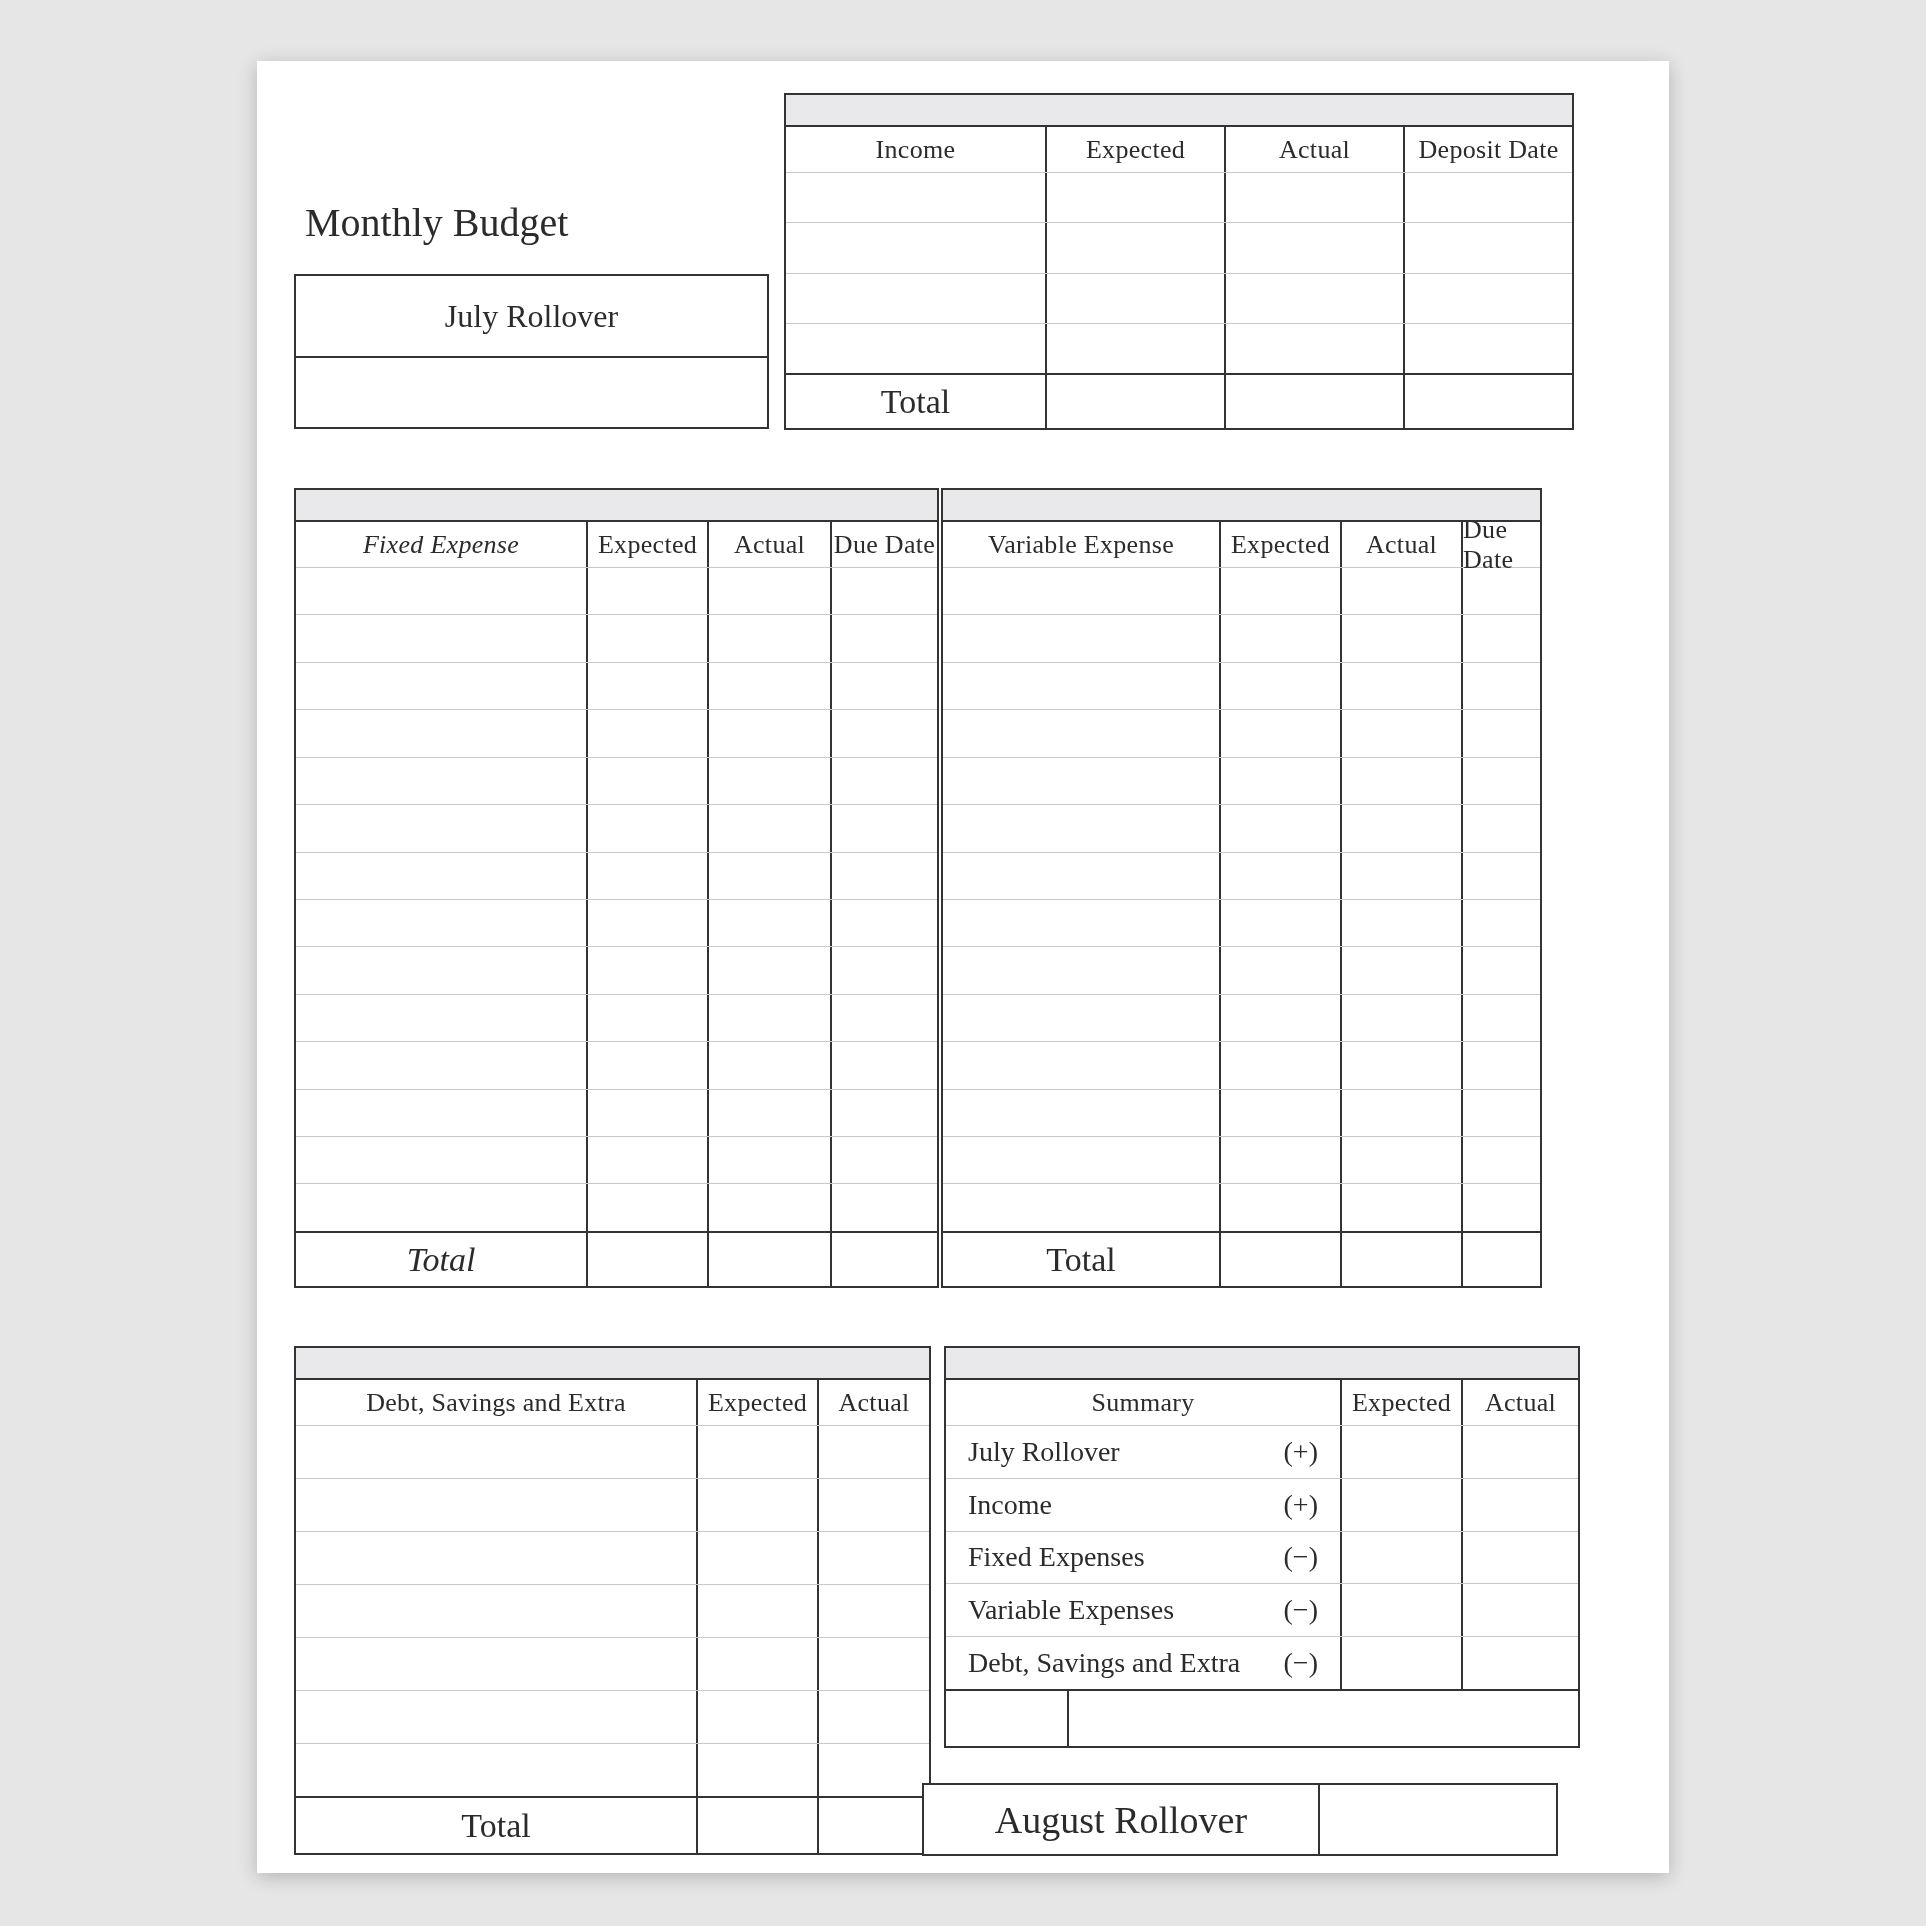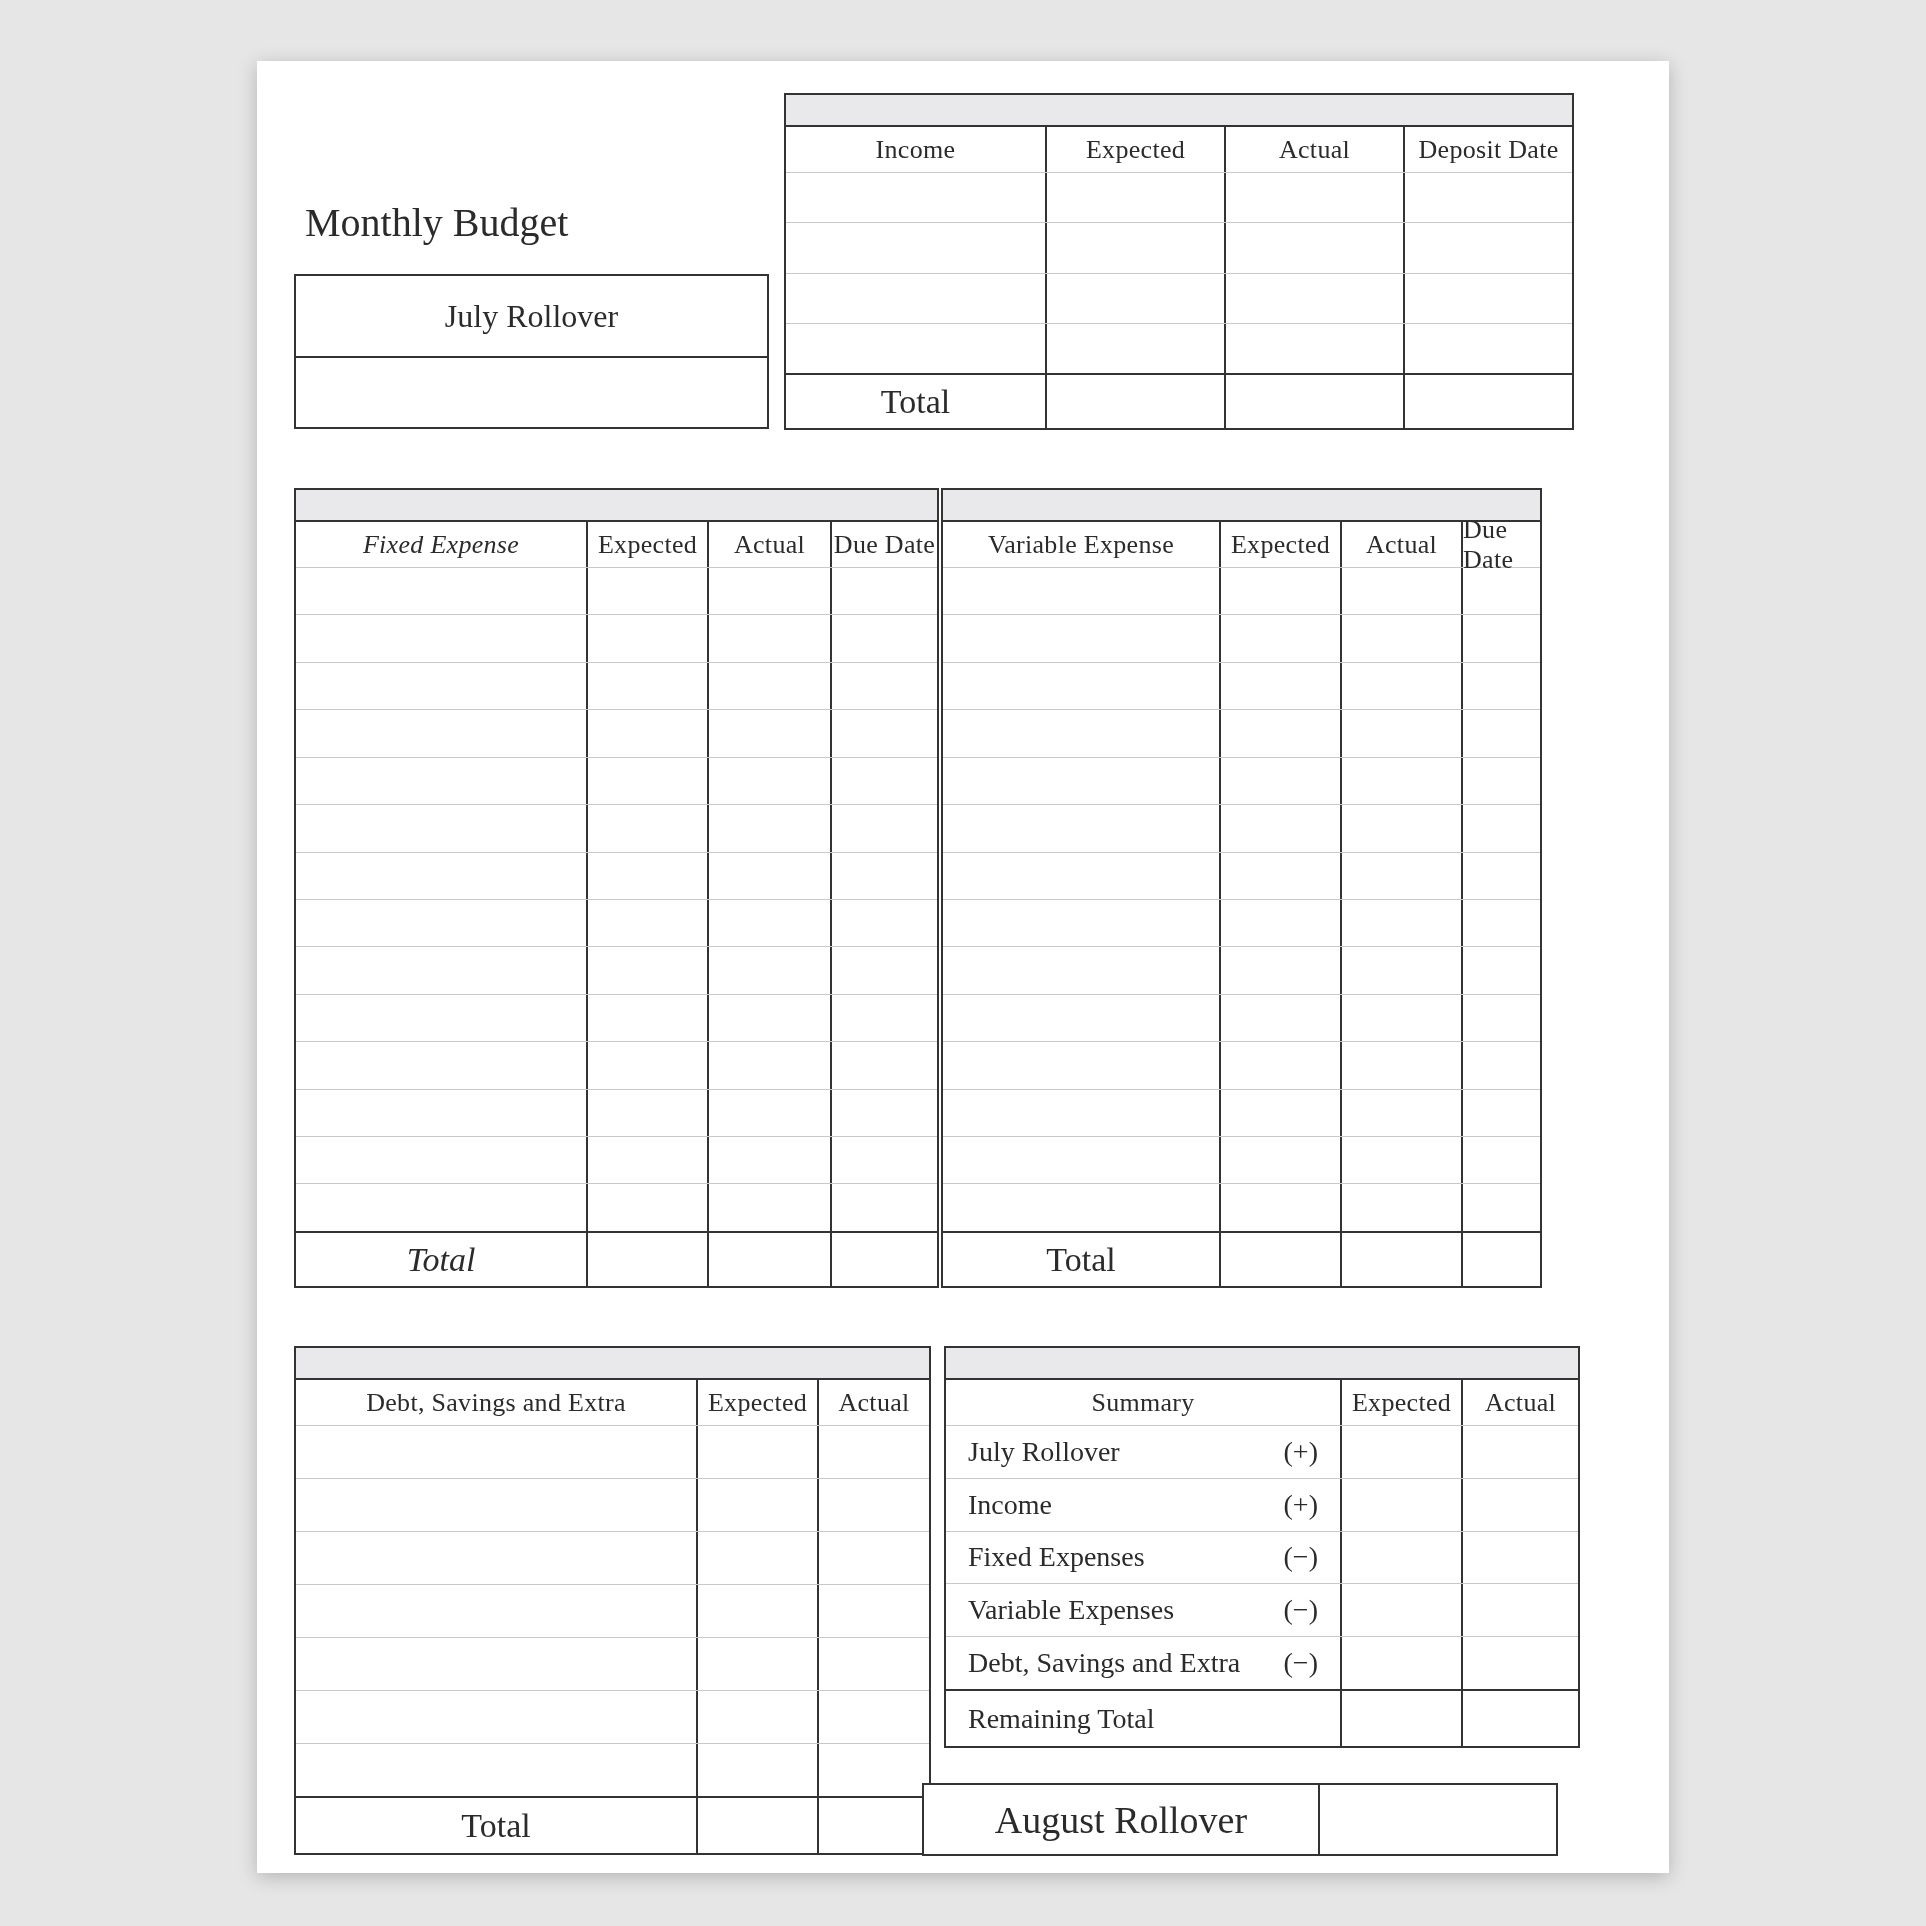--- a/index.html
+++ b/index.html
@@ -419,21 +419,20 @@
         <div class="row srow">
           <div class="cell c1">
             <span>Debt, Savings and Extra</span>
             <span class="sign">(−)</span>
           </div>
           <div class="cell c2"></div>
           <div class="cell c3"></div>
         </div>
       </div>
       <div class="row remaining">
-        <div class="cell c1">Remaining Total</div>
         <div class="cell c2"></div>
         <div class="cell c3"></div>
       </div>
     </div>
 
     <div class="august-box">
       <div class="label-cell">August Rollover</div>
       <div class="value-cell"></div>
     </div>
 

